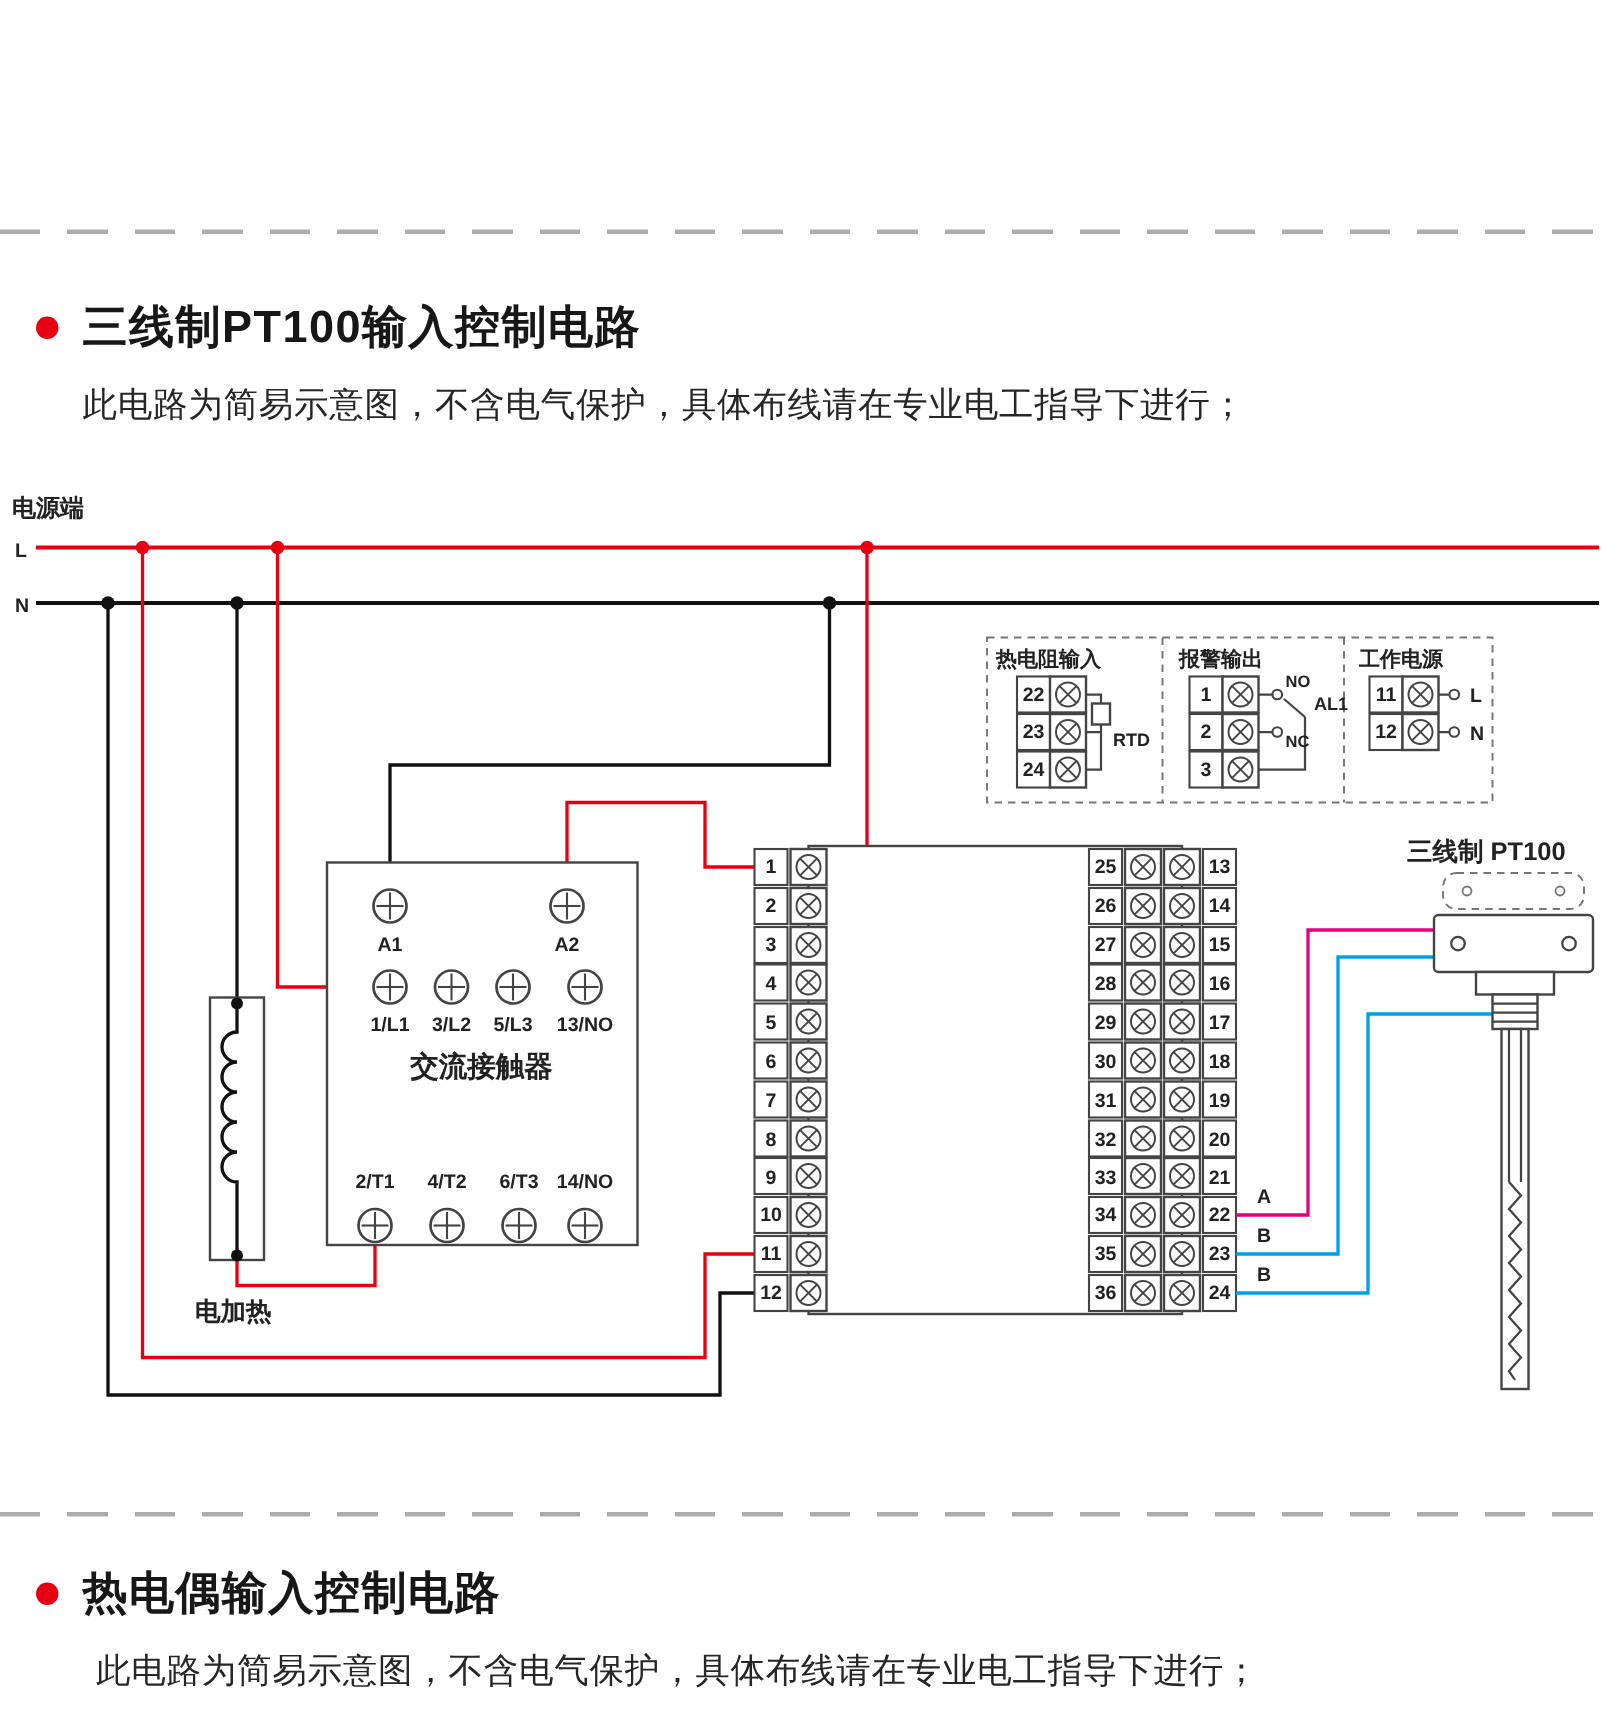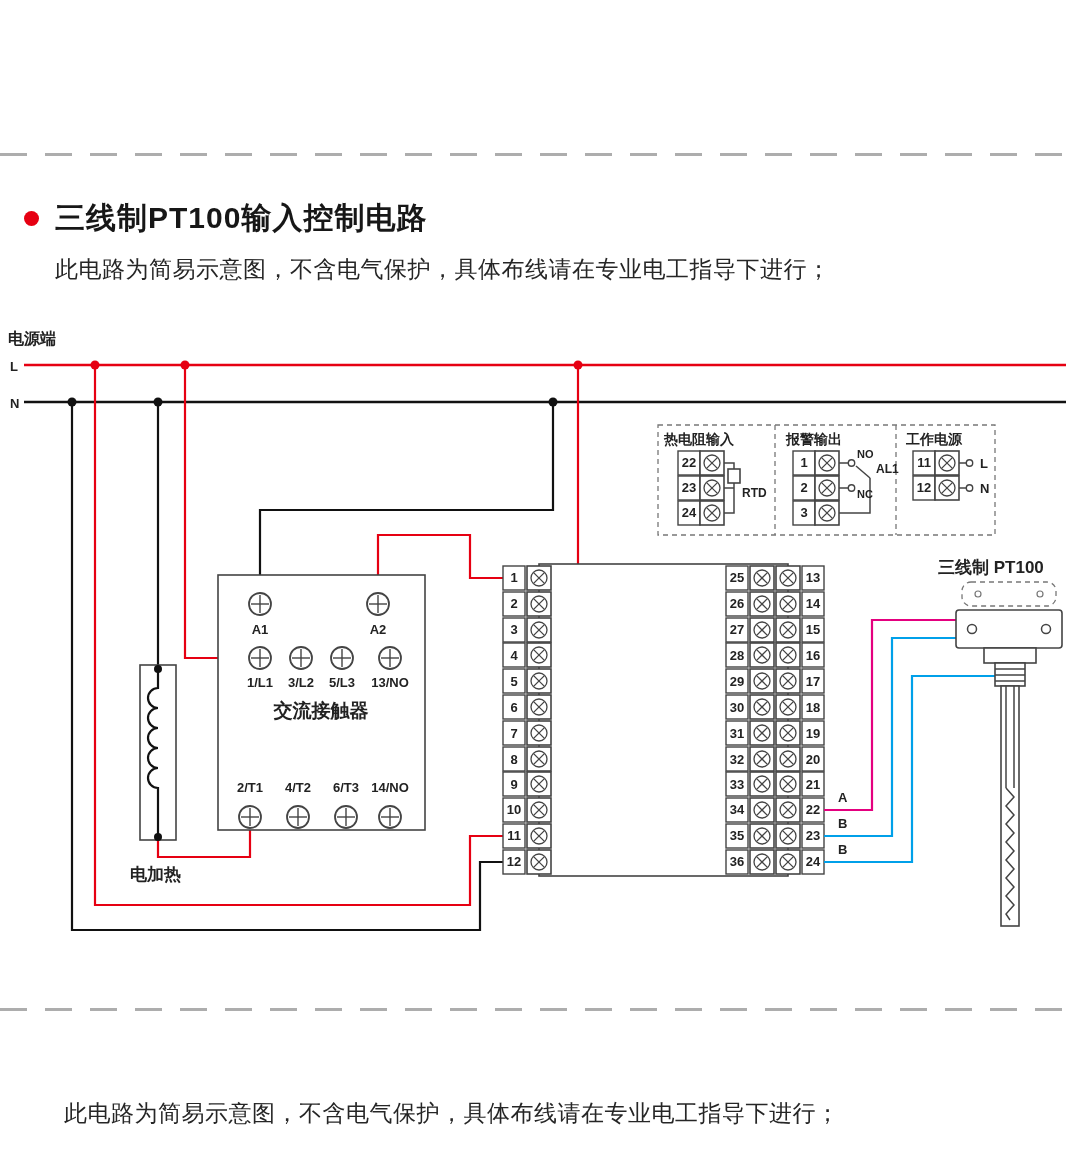--- a/index.html
+++ b/index.html
@@ -314,15 +314,19 @@
       <rect class="bx" x="995" y="343" width="30" height="23"></rect>
       <path class="thin" d="M995,349 H1025 M995,355 H1025 M995,361 H1025"></path>
       <rect class="bx" x="1001" y="366" width="18" height="240"></rect>
       <path class="thin" d="M1006,366 V468 M1014,366 V468"></path>
       <path class="thin" d="M1006,468 L1014,477 L1006,486 L1014,495 L1006,504 L1014,513 L1006,522 L1014,531 L1006,540 L1014,549 L1006,558 L1014,567 L1006,576 L1014,585 L1006,594 L1010,600"></path>
     </g>
   </svg>
 
   <div class="divider" id="div2"></div>
 
+  <div class="sec-header" id="sec2-h">
+    <span class="bullet"></span>
+    <span class="sec-title">热电偶输入控制电路</span>
+  </div>
   <div class="sec-sub" id="sec2-s">此电路为简易示意图，不含电气保护，具体布线请在专业电工指导下进行；</div>
 
 </div>
 
 </body></html>

